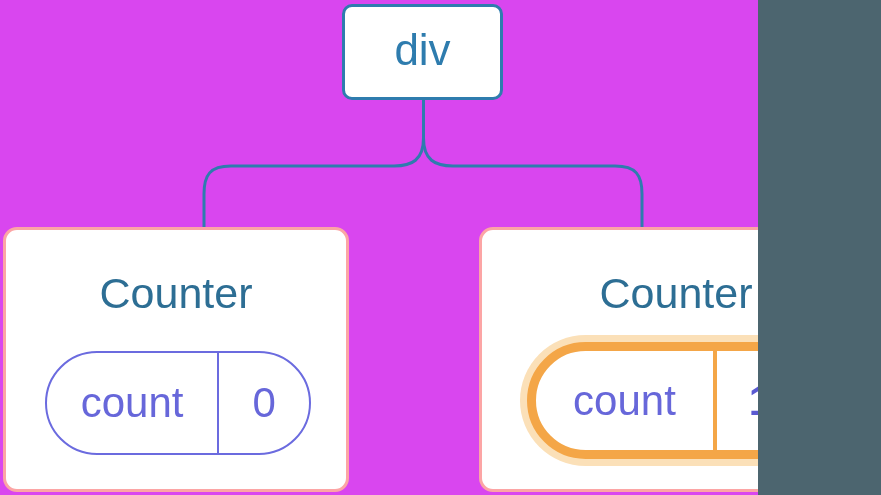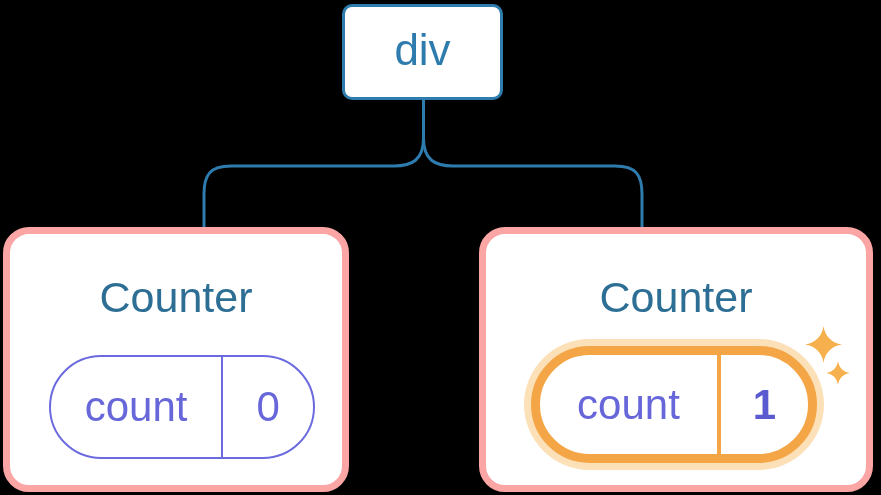--- a/index.html
+++ b/index.html
@@ -2,23 +2,23 @@
 <html><head>
 <meta charset="utf-8">
 <style>
   html, body {
     margin: 0;
     padding: 0;
     background: #4C656F;
   }
   .stage {
     position: relative;
-    width: 881px;
+    width: 758px;
     height: 495px;
-    background: #000000;
+    background: #d946ef;
     font-family: "Liberation Sans", sans-serif;
     overflow: hidden;
   }
   .connector {
     position: absolute;
     left: 0;
     top: 0;
     pointer-events: none;
   }
   .node-root {
@@ -40,22 +40,22 @@
     font-size: 44px;
     font-weight: 500;
     line-height: 1;
     padding-bottom: 4px;
   }
   .card {
     position: absolute;
     top: 227px;
     height: 265px;
     background: #ffffff;
-    border: 7px solid #fca5a5;
-    border-radius: 26px;
+    border: 3px solid #fca5a5;
+    border-radius: 14px;
     box-sizing: border-box;
   }
   .card-left { left: 3px; width: 346px; }
   .card-right { left: 479px; width: 394px; }
   .card-title {
     position: absolute;
     top: 42px;
     left: 0;
     width: 100%;
     text-align: center;

